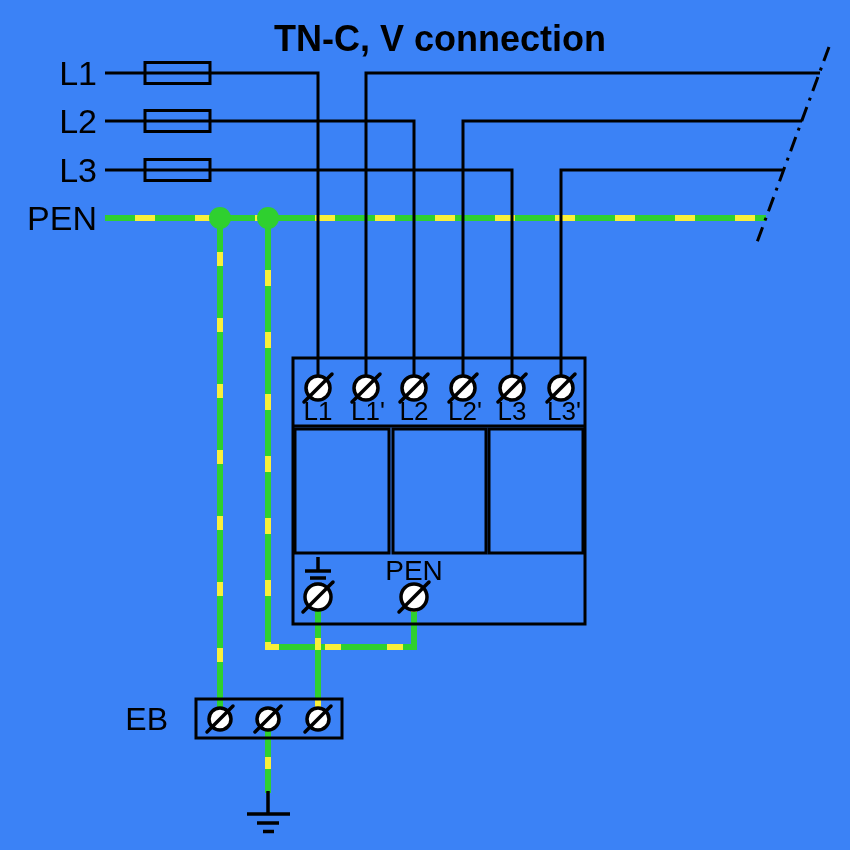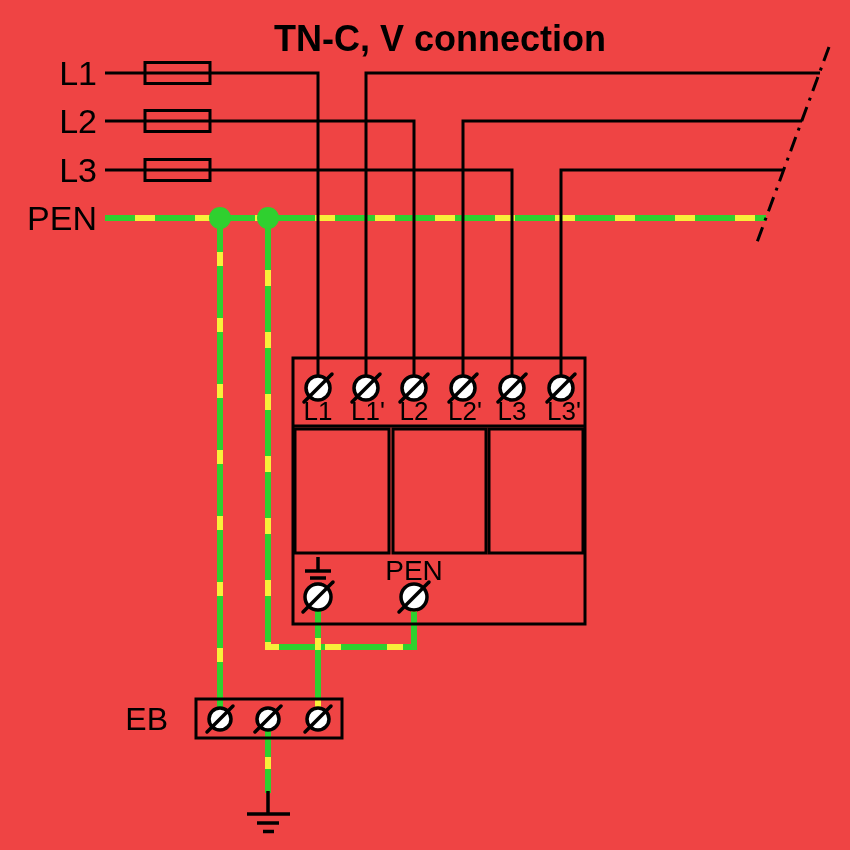--- a/index.html
+++ b/index.html
@@ -1,16 +1,16 @@
 <!DOCTYPE html>
 <html><head>
 <meta charset="utf-8">
 <style>
   html,body{margin:0;padding:0;background:#ffffff;}
-  .stage{width:850px;height:850px;position:relative;background:#ef4444;}
+  .stage{width:850px;height:850px;position:relative;background:#3b82f6;}
   svg{display:block;}
   .blk{stroke:#000000;fill:none;stroke-width:3;}
   .term-c{fill:#ffffff;stroke:#000000;stroke-width:3.5;}
   .term-s{stroke:#000000;stroke-width:3.5;fill:none;stroke-linecap:round;}
   .sym{stroke:#000000;stroke-width:3.5;fill:none;}
   .gw{fill:none;stroke-width:6;}
   .yw{fill:none;stroke-width:6;}
   text{fill:#000000;}
   .t-title{font:bold 36px "Liberation Sans", sans-serif;}
   .t-feeder{font:34px "Liberation Sans", sans-serif;}

